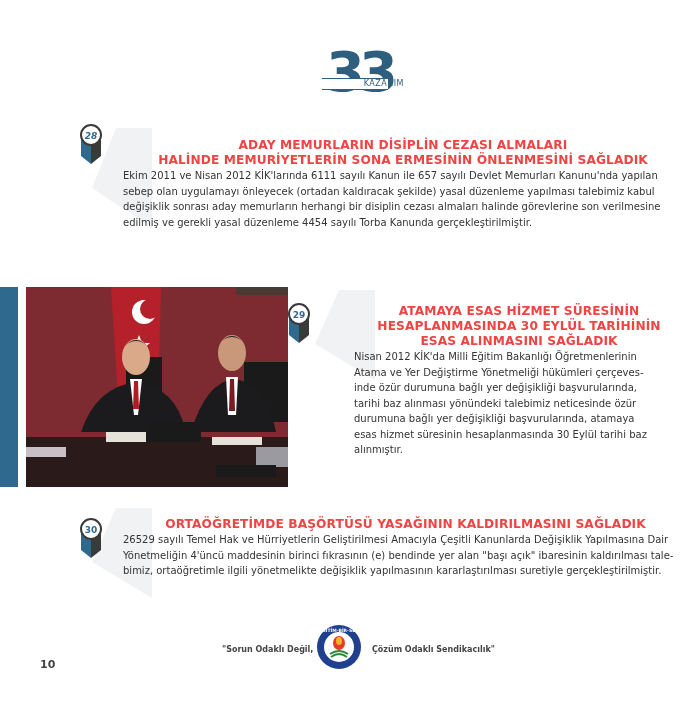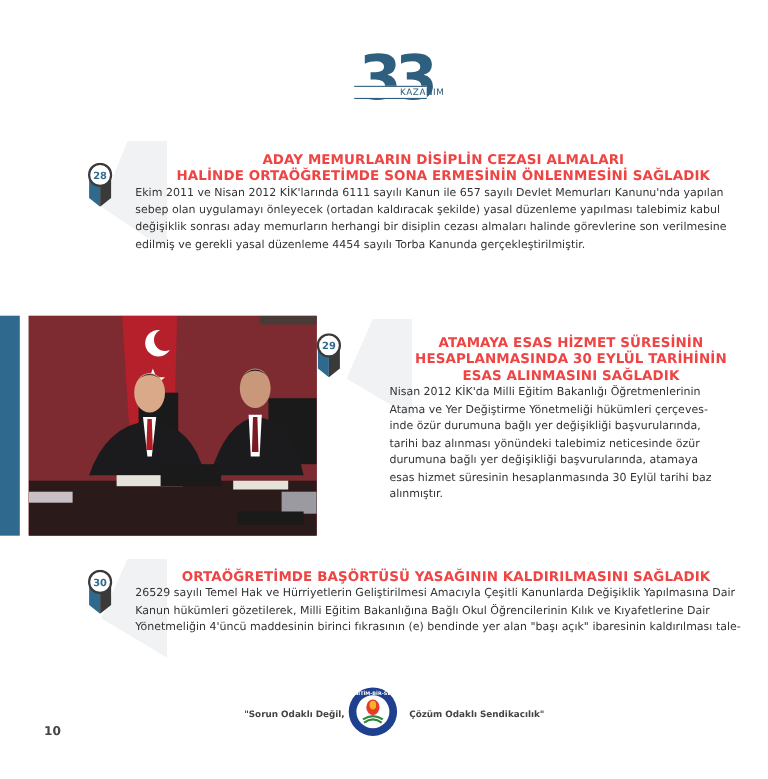--- a/index.html
+++ b/index.html
@@ -22,32 +22,32 @@
 </head>
 <body>
 
 <div class="abs badge33">
   <div class="num">33</div>
   <div class="band"></div>
   <div class="lbl">KAZANIM</div>
 </div>
 
 <div class="abs wedge" style="left:92px;top:128px;width:60px;height:100px;clip-path:polygon(40% 0,100% 0,100% 100%,0 60%);"></div>
-<div class="abs marker" style="left:78px;top:148px;">
+<div class="abs marker" style="left:78px;top:124px;font-style:italic;">
   <svg viewBox="0 0 26 40">
     <polygon points="3,14 13,20 13,40 3,32" fill="#2f6a8e"></polygon>
     <polygon points="13,20 23,14 23,32 13,40" fill="#3a3a3a"></polygon>
     <circle cx="13" cy="11" r="10" fill="#fff" stroke="#3a3a3a" stroke-width="2"></circle>
     <text x="13" y="14.5" font-size="9" font-weight="bold" text-anchor="middle" fill="#2f6a8e" font-family="DejaVu Sans, sans-serif">28</text>
   </svg>
 </div>
 <div class="abs" style="left:123px;top:138px;width:560px;">
   <div class="title">
     <div>ADAY MEMURLARIN DİSİPLİN CEZASI ALMALARI</div>
-    <div>HALİNDE ORTAÖĞRETİMDE SONA ERMESİNİN ÖNLENMESİNİ SAĞLADIK</div>
+    <div>HALİNDE MEMURİYETLERİN SONA ERMESİNİN ÖNLENMESİNİ SAĞLADIK</div>
   </div>
   <div class="body">
     <div>Ekim 2011 ve Nisan 2012 KİK'larında 6111 sayılı Kanun ile 657 sayılı Devlet Memurları Kanunu'nda yapılan</div>
     <div>sebep olan uygulamayı önleyecek (ortadan kaldıracak şekilde) yasal düzenleme yapılması talebimiz kabul</div>
     <div>değişiklik sonrası aday memurların herhangi bir disiplin cezası almaları halinde görevlerine son verilmesine</div>
     <div>edilmiş ve gerekli yasal düzenleme 4454 sayılı Torba Kanunda gerçekleştirilmiştir.</div>
   </div>
 </div>
 
 <div class="abs sidebar"></div>
@@ -115,22 +115,22 @@
     <circle cx="13" cy="11" r="10" fill="#fff" stroke="#3a3a3a" stroke-width="2"></circle>
     <text x="13" y="14.5" font-size="9" font-weight="bold" text-anchor="middle" fill="#2f6a8e" font-family="DejaVu Sans, sans-serif">30</text>
   </svg>
 </div>
 <div class="abs" style="left:123px;top:517px;width:565px;">
   <div class="title">
     <div>ORTAÖĞRETİMDE BAŞÖRTÜSÜ YASAĞININ KALDIRILMASINI SAĞLADIK</div>
   </div>
   <div class="body">
     <div>26529 sayılı Temel Hak ve Hürriyetlerin Geliştirilmesi Amacıyla Çeşitli Kanunlarda Değişiklik Yapılmasına Dair</div>
-    <div>Kanun hükümleri gözetilerek, Milli Eğitim Bakanlığına Bağlı Okul Öğrencilerinin Kılık ve Kıyafetlerine Dair</div>
     <div>Yönetmeliğin 4'üncü maddesinin birinci fıkrasının (e) bendinde yer alan "başı açık" ibaresinin kaldırılması tale-</div>
+    <div>bimiz, ortaöğretimle ilgili yönetmelikte değişiklik yapılmasının kararlaştırılması suretiyle gerçekleştirilmiştir.</div>
   </div>
 </div>
 
 <div class="abs footer-q" style="left:222px;top:645px;">"Sorun Odaklı Değil,</div>
 <div class="abs" style="left:316px;top:624px;width:46px;height:46px;">
   <svg width="46" height="46" viewBox="0 0 46 46">
     <circle cx="23" cy="23" r="22" fill="#1f3f8f"></circle>
     <circle cx="23" cy="23" r="15" fill="#fff"></circle>
     <ellipse cx="23" cy="19" rx="6" ry="7" fill="#e63a2a"></ellipse>
     <ellipse cx="23" cy="17" rx="3" ry="4" fill="#f7b22c"></ellipse>

